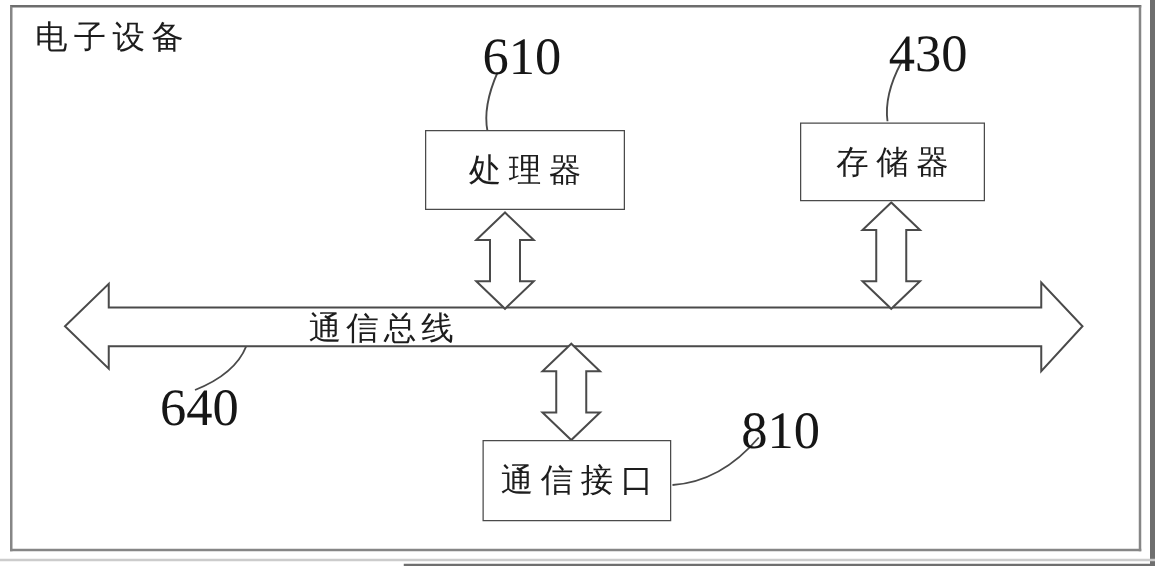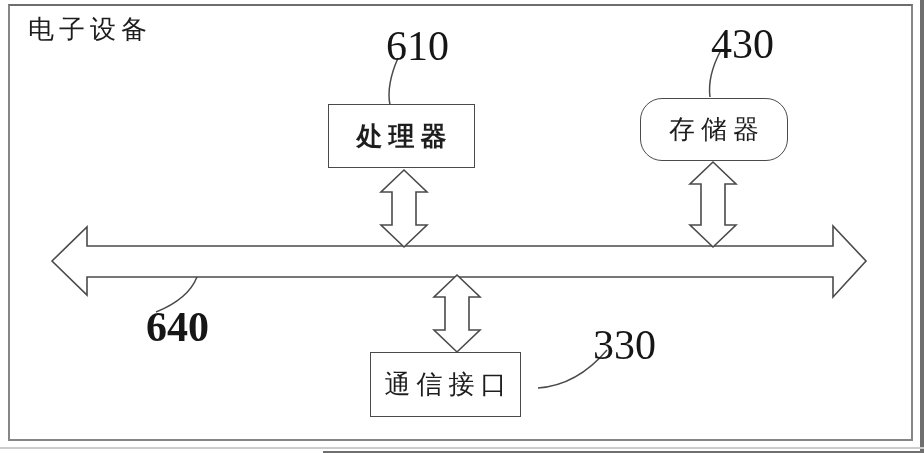--- a/index.html
+++ b/index.html
@@ -41,43 +41,43 @@
   .ref {
     position: absolute;
     font-size: 42px;
     line-height: 1;
     color: #161616;
     white-space: nowrap;
   }
   .ref-610 { left: 386px; top: 25px; }
   .ref-630 { left: 711px; top: 23px; }
   .ref-620 { left: 593px; top: 324px; }
-  .ref-640 { left: 146px; top: 306px; font-weight: bold; }
+  .ref-640 { left: 128px; top: 306px; }
   .bus-label {
     left: 247px;
     top: 250px;
     font-size: 26px;
     letter-spacing: 4px;
   }
   .box {
     position: absolute;
     background: #ffffff;
     border: 1.6px solid #4a4a4a;
     box-sizing: border-box;
     display: flex;
     align-items: center;
     justify-content: center;
     font-size: 26px;
     letter-spacing: 6px;
     white-space: nowrap;
   }
   .box .box-text { margin-right: -6px; }
-  .processor-box { left: 328px; top: 104px; width: 147px; height: 64px; font-weight: bold; }
-  .memory-box   { left: 640px; top: 98px;  width: 148px; height: 63px; border-radius: 22px; }
-  .interface-box{ left: 370px; top: 352px; width: 151px; height: 65px; }
+  .processor-box { left: 340px; top: 104px; width: 160px; height: 64px; }
+  .memory-box   { left: 640px; top: 98px;  width: 148px; height: 63px; }
+  .interface-box{ left: 386px; top: 352px; width: 151px; height: 65px; }
   .edge-right {
     position: absolute;
     right: 0;
     top: 0;
     width: 4px;
     height: 100%;
     background: #6f6f6f;
   }
   .edge-bottom-faint {
     position: absolute;
@@ -116,23 +116,24 @@
     <path d="M 398 58 C 391 74 387 90 390 105" fill="none" stroke="#4a4a4a" stroke-width="1.5"></path>
     <path d="M 721 50 C 713 65 708 82 710 97" fill="none" stroke="#4a4a4a" stroke-width="1.5"></path>
     <path d="M 538 388 C 567 386 590 370 607 350" fill="none" stroke="#4a4a4a" stroke-width="1.5"></path>
     <path d="M 197 277 C 191 292 176 304 156 312" fill="none" stroke="#4a4a4a" stroke-width="1.5"></path>
   </svg>
 
   <div class="label device-label">电子设备</div>
 
   <div class="ref ref-610">610</div>
   <div class="ref ref-630">430</div>
-  <div class="ref ref-620">330</div>
+  <div class="ref ref-620">810</div>
   <div class="ref ref-640">640</div>
 
+  <div class="label bus-label">通信总线</div>
 
   <div class="box processor-box">
     <span class="box-text">处理器</span>
   </div>
   <div class="box memory-box">
     <span class="box-text">存储器</span>
   </div>
   <div class="box interface-box">
     <span class="box-text">通信接口</span>
   </div>

